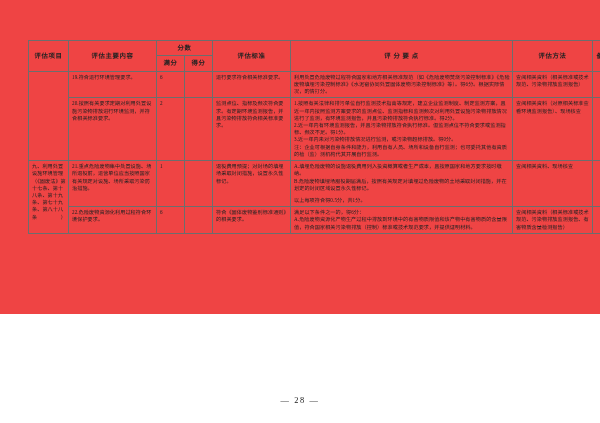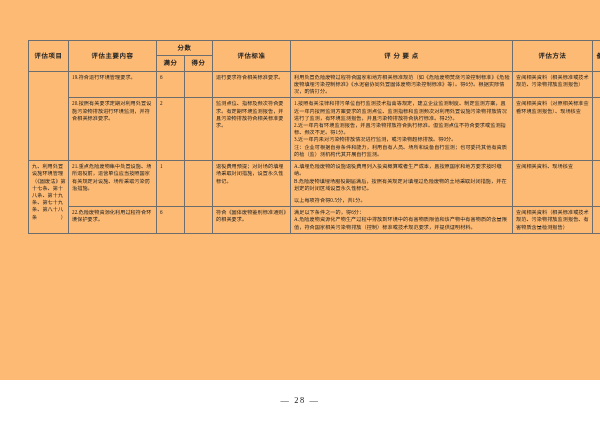--- a/index.html
+++ b/index.html
@@ -12,22 +12,22 @@
     height: 423px;
     font-family: "Liberation Serif", "DejaVu Serif", serif;
     color: #1a1a1a;
     position: relative;
     overflow: hidden;
   }
   .page {
     position: absolute;
     left: 0; top: 0;
     width: 600px;
-    height: 380px;
-    background: #fdba74;
+    height: 314px;
+    background: #ef4444;
   }
   .table-wrap {
     position: absolute;
     left: 28px;
     top: 40px;
     width: 544px;
   }
   table.eval-table {
     border-collapse: collapse;
     width: 544px;

